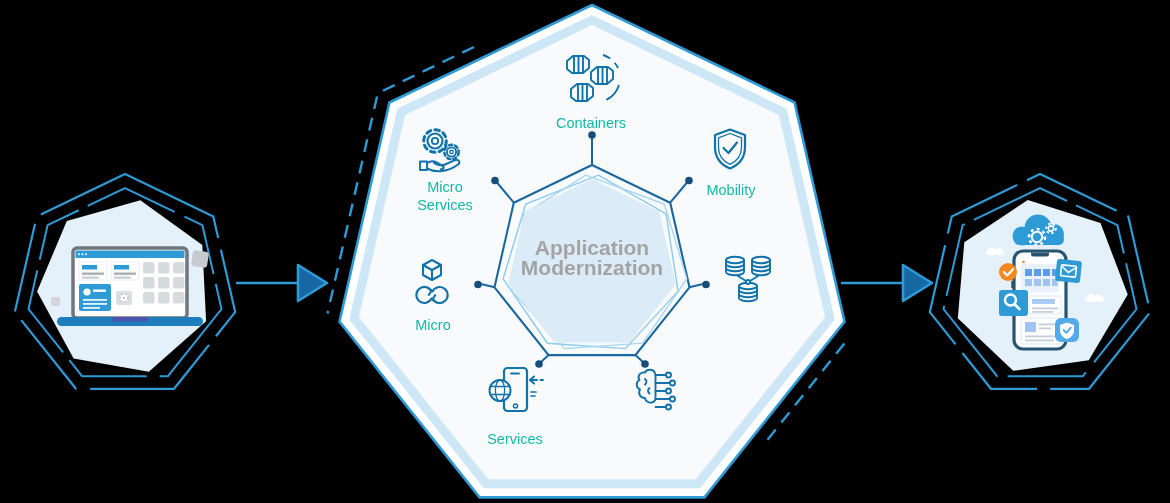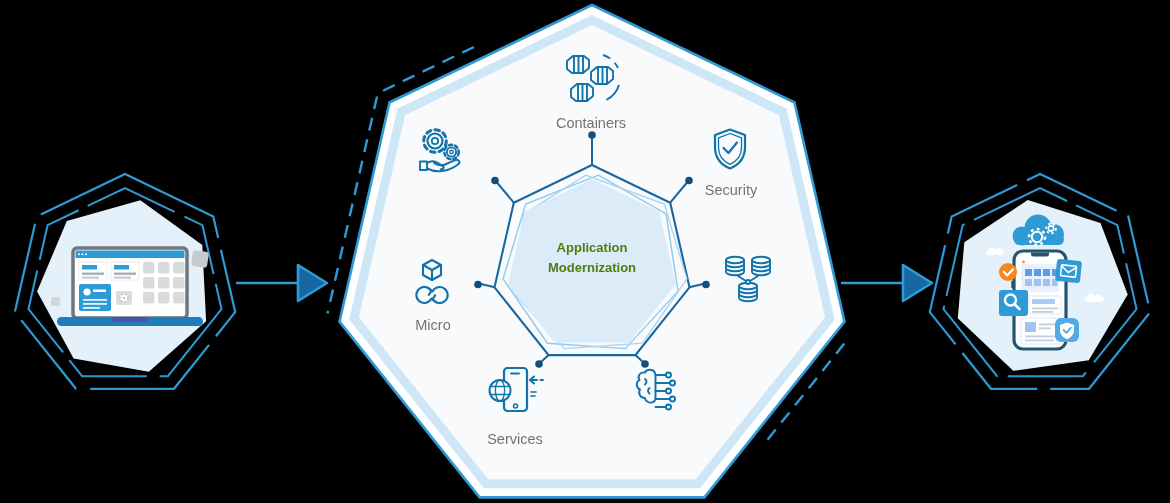--- a/index.html
+++ b/index.html
@@ -1,22 +1,22 @@
 <!DOCTYPE html>
 <html><head>
 <meta charset="utf-8">
 <style>
   html,body{margin:0;padding:0;background:#000;}
   .stage{position:relative;width:1170px;height:503px;background:#000;overflow:hidden;
          font-family:"Liberation Sans","DejaVu Sans",sans-serif;}
   .stage svg{position:absolute;left:0;top:0;}
   .node-label{position:absolute;transform:translateX(-50%);text-align:center;
-              color:#737373;font-size:14.5px;line-height:17.5px;font-weight:500;white-space:pre-line;}
+              color:#14b8a6;font-size:14.5px;line-height:17.5px;font-weight:500;white-space:pre-line;}
   .center-title{position:absolute;transform:translateX(-50%);text-align:center;
-                color:#4d7c0f;font-size:13px;line-height:20px;font-weight:700;}
+                color:#a3a3a3;font-size:21px;line-height:20px;font-weight:700;}
   .icon{position:absolute;}
 </style>
 </head>
 <body>
 
 <div class="stage">
 
   <svg width="1170" height="503" viewBox="0 0 1170 503">
 
     <g>
@@ -318,16 +318,17 @@
       <line x1="22.5" y1="35" x2="37" y2="35"></line>
         <circle cx="39.5" cy="35" r="2.5"></circle>
       <line x1="22.5" y1="43" x2="33" y2="43"></line>
         <circle cx="35.5" cy="43" r="2.5"></circle>
     </g>
   </svg>
 
   <div class="center-title" style="left:592px;top:238px;width:150px">Application Modernization</div>
 
   <div class="node-label" style="left:591px;top:115px;width:110px">Containers</div>
-  <div class="node-label" style="left:731px;top:182px;width:90px">Security</div>
+  <div class="node-label" style="left:731px;top:182px;width:90px">Mobility</div>
+  <div class="node-label" style="left:445px;top:179px;width:72px">Micro Services</div>
   <div class="node-label" style="left:433px;top:317px;width:90px">Micro</div>
   <div class="node-label" style="left:515px;top:431px;width:90px">Services</div>
 </div>
 
 </body></html>

